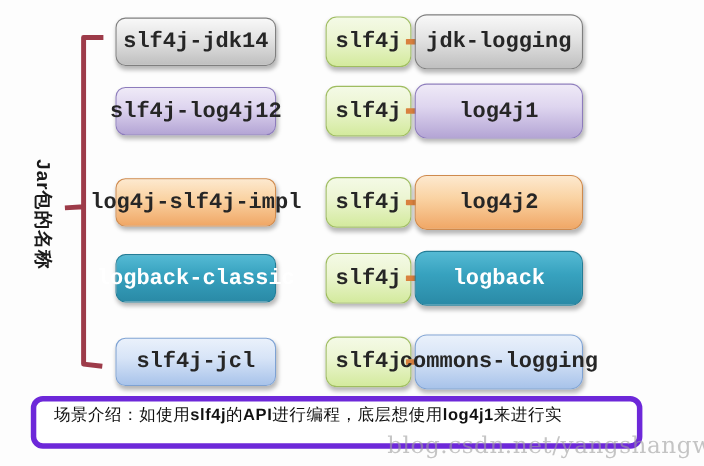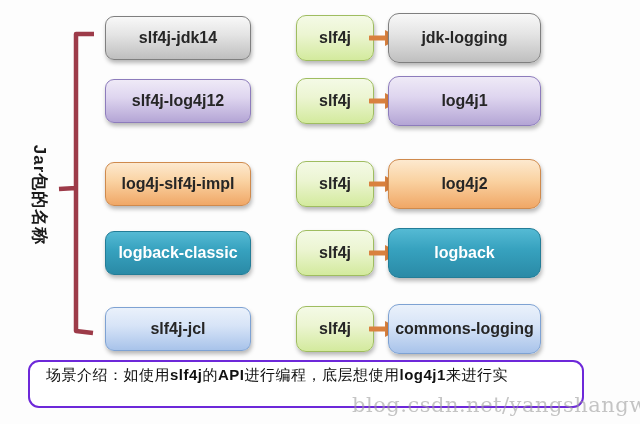--- a/index.html
+++ b/index.html
@@ -14,27 +14,28 @@
     font-size:17px;font-weight:600;color:#1a1a1a;letter-spacing:1px;
     text-align:center;white-space:nowrap;
   }
   
   .brace-svg{position:absolute;left:50px;top:25px;}
   
   .row{position:absolute;left:0;right:0;height:0;}
   .box{
     position:absolute;transform:translateY(-50%);
     display:flex;align-items:center;justify-content:center;
-    font-size:16px;font-weight:700;color:#262626;
+    font-size:20px;font-weight:700;color:#262626;
     border-radius:9px;box-shadow:1px 3px 4px rgba(0,0,0,.28);
     white-space:nowrap;
+    font-family:Liberation Mono, monospace;
   }
   .jar-box{left:105px;width:144px;height:42px;}
   .api-box{left:296px;width:76px;height:44px;border-radius:10px;}
-  .target-box{left:388px;width:151px;height:48px;border-radius:11px;}
+  .target-box{left:377px;width:151px;height:48px;border-radius:11px;}
   .arrow{position:absolute;left:369px;top:0;transform:translateY(-50%);width:32px;height:18px;}
   
   .row[data-theme="gray"] .jar-box,
   .row[data-theme="gray"] .target-box{
     background:linear-gradient(180deg,#f8f8f8 0%,#e4e4e4 42%,#bfbfbf 100%);
     border:1px solid #7f7f7f;}
   .row[data-theme="purple"] .jar-box,
   .row[data-theme="purple"] .target-box{
     background:linear-gradient(180deg,#efeaf7 0%,#ded5ef 42%,#b4a5d5 100%);
     border:1px solid #8d7cbc;}
@@ -50,21 +51,21 @@
   .row[data-theme="blue"] .target-box{
     background:linear-gradient(180deg,#eaf1fb 0%,#d7e4f7 42%,#a8c3ea 100%);
     border:1px solid #7ea2d3;}
   .api-box{
     background:linear-gradient(180deg,#f4fae6 0%,#ecf5d2 42%,#d3ea9d 100%);
     border:1px solid #9fbd60;color:#262626;
   }
   
   .note-box{
     position:absolute;left:28px;top:360px;width:556px;height:48px;
-    background:#ffffff;border:2px solid #6d28d9;border-radius:11px;
+    background:#ffffff;border:5px solid #6d28d9;border-radius:11px;
     padding:2px 0 0 16px;box-sizing:border-box;
     font-size:15px;line-height:22px;color:#111;letter-spacing:.5px;
   }
   .note-line{white-space:nowrap;}
   
   .watermark{
     position:absolute;left:352px;top:393px;z-index:5;
     font-family:"DejaVu Serif","Liberation Serif",serif;
     font-size:21px;color:#9f9f9f;opacity:.6;letter-spacing:.5px;white-space:nowrap;
   }

